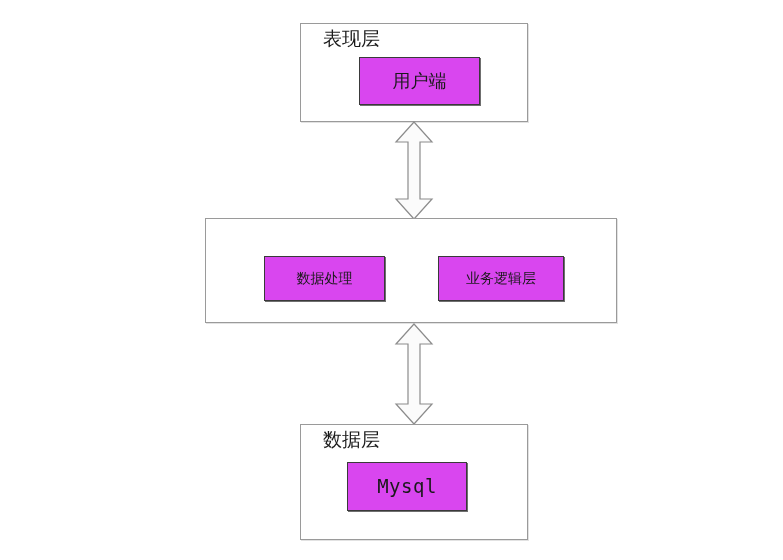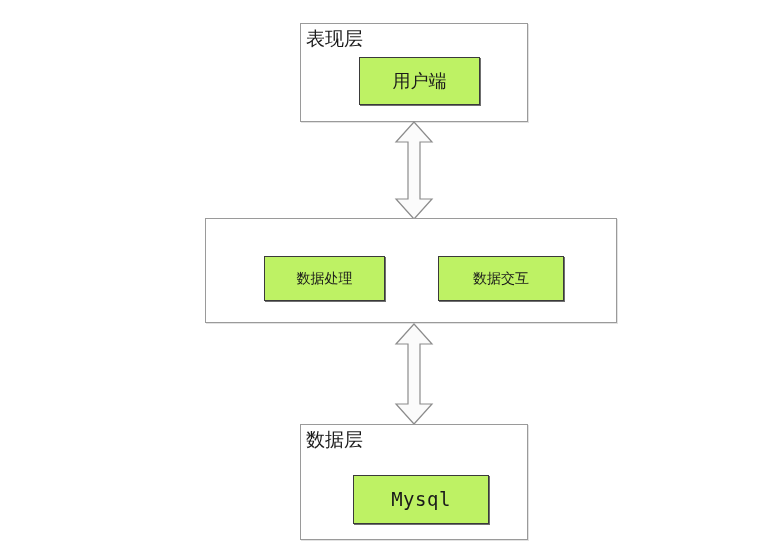--- a/index.html
+++ b/index.html
@@ -24,34 +24,34 @@
   
   .layer {
     position: absolute;
     box-sizing: border-box;
     background: #ffffff;
     border: 1px solid #9a9a9a;
     box-shadow: 1px 1px 0 0 #e2e2e2;
   }
   .layer-title {
     position: absolute;
-    left: 5px;
+    left: 22px;
     top: 3px;
     font-size: 19px;
     line-height: 24px;
     color: #1a1a1a;
     white-space: nowrap;
     font-family: "Liberation Serif", "DejaVu Serif", serif;
   }
 
   
   .node {
     position: absolute;
     box-sizing: border-box;
-    background: #bef264;
+    background: #d946ef;
     border: 1px solid #3a3a3a;
     box-shadow: 1px 1px 0 0 #6f6f6f;
     display: flex;
     align-items: center;
     justify-content: center;
     color: #1a1a1a;
     text-align: right;
   }
   .node-label {
     font-size: 14px;
@@ -104,25 +104,24 @@
 
   
   #layer-data {
     left: 300px;
     top: 424px;
     width: 228px;
     height: 116px;
     padding-left: 13px;
   }
   #node-mysql {
-    left: 52px;
+    left: 46px;
     top: 37px;
-    width: 136px;
+    width: 120px;
     height: 49px;
-    margin-top: 13px;
   }
 
   
   .arrow {
     position: absolute;
     left: 394px;
     width: 40px;
     overflow: visible;
   }
   #arrow-top {
@@ -150,21 +149,21 @@
     <svg width="40" height="99" viewBox="0 0 40 99" preserveAspectRatio="none">
       <polygon points="20,1 38,21 26,21 26,78 38,78 20,98 2,78 14,78 14,21 2,21" fill="#fbfbfb" stroke="#8c8c8c" stroke-width="1.2" stroke-linejoin="miter"></polygon>
     </svg>
   </div>
 
   <div class="layer" id="layer-business">
     <div class="node" id="node-data-processing">
       <span class="node-label">数据处理</span>
     </div>
     <div class="node" id="node-data-interaction">
-      <span class="node-label">数据交互</span>
+      <span class="node-label">业务逻辑层</span>
     </div>
   </div>
 
   <div class="arrow" id="arrow-bottom">
     <svg width="40" height="102" viewBox="0 0 40 102" preserveAspectRatio="none">
       <polygon points="20,1 38,21 26,21 26,81 38,81 20,101 2,81 14,81 14,21 2,21" fill="#fbfbfb" stroke="#8c8c8c" stroke-width="1.2" stroke-linejoin="miter"></polygon>
     </svg>
   </div>
 
   <div class="layer" id="layer-data">

